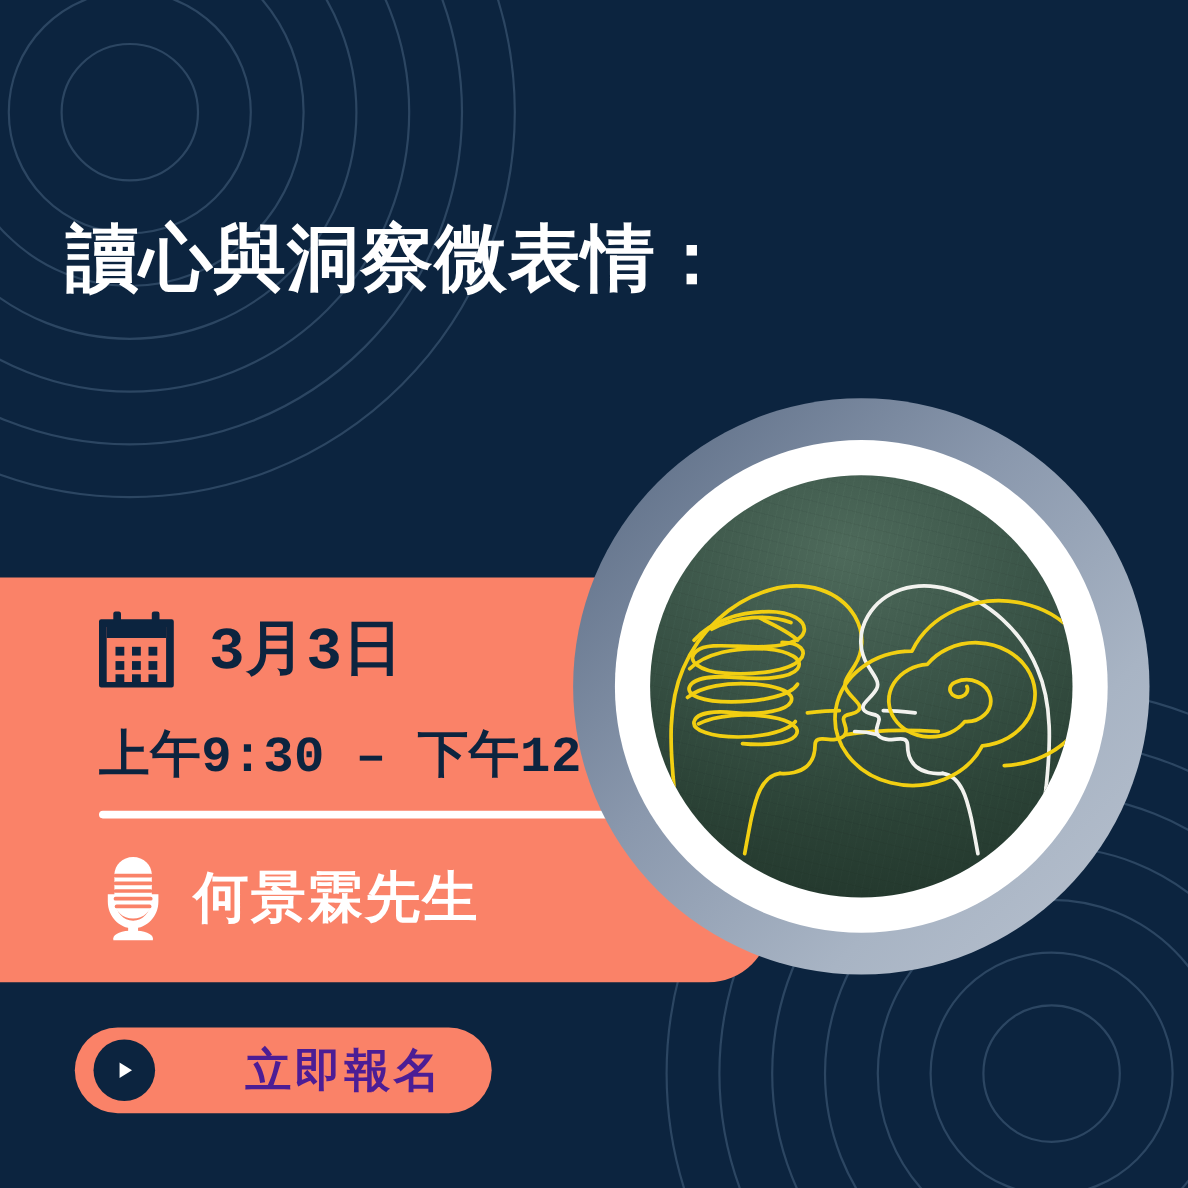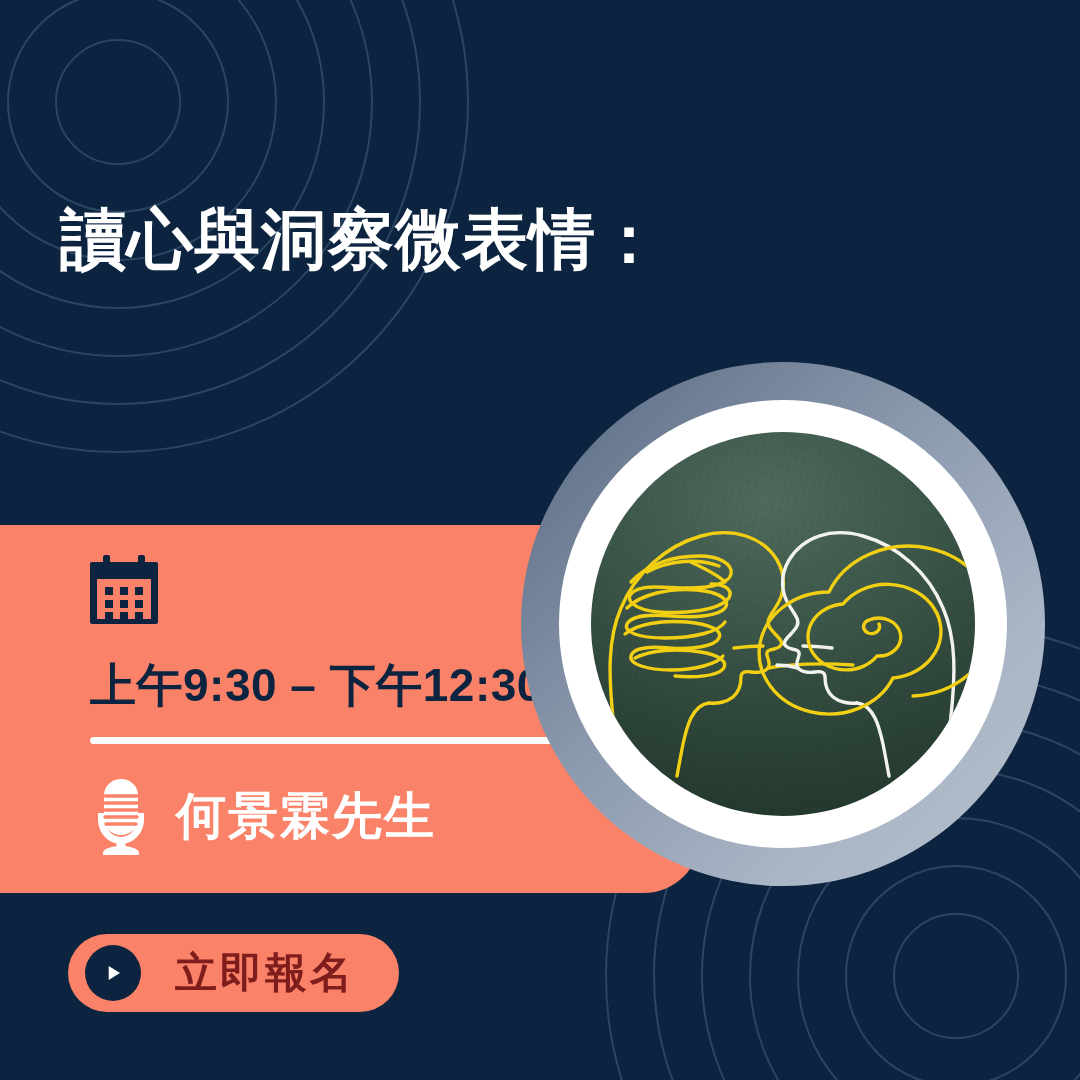--- a/index.html
+++ b/index.html
@@ -7,21 +7,21 @@
     margin: 0;
     padding: 0;
     background: #202020;
   }
   #poster {
     position: relative;
     width: 1080px;
     height: 1080px;
     overflow: hidden;
     background: #0c243f;
-    font-family: Liberation Sans, sans-serif;
+    font-family: Liberation Mono, monospace;
   }
 
   
   .rings {
     position: absolute;
     pointer-events: none;
   }
   .rings svg { display: block; }
   .rings-tl { left: -262px; top: -278px; }
   .rings-br { left: 576px;  top: 596px;  }
@@ -178,25 +178,26 @@
     height: 56px;
     flex: none;
     border-radius: 50%;
     background: #0c243f;
     display: flex;
     align-items: center;
     justify-content: center;
   }
   .play-badge svg { display: block; }
   .cta-label {
-    color: #7f1d1d;
+    color: #4c1d95;
     font-size: 42px;
     font-weight: 700;
     letter-spacing: 3px;
     white-space: nowrap;
+    margin-left: 48px;
   }
 </style>
 </head>
 <body>
 
 <div id="poster">
 
   <div class="rings rings-tl">
     <svg width="760" height="760" viewBox="0 0 760 760" aria-hidden="true">
       <g fill="none" stroke="#2c4662" stroke-width="2">
@@ -245,20 +246,21 @@
               <rect x="47" y="34" width="8" height="8"></rect>
               <rect x="17" y="47" width="8" height="8"></rect>
               <rect x="32" y="47" width="8" height="8"></rect>
               <rect x="47" y="47" width="8" height="8"></rect>
               <rect x="17" y="59" width="8" height="7"></rect>
               <rect x="32" y="59" width="8" height="7"></rect>
               <rect x="47" y="59" width="8" height="7"></rect>
             </g>
           </svg>
         </span>
+        <span class="date-text">3月3日</span>
       </div>
 
       <div class="time-text">上午9:30 – 下午12:30</div>
 
       <div class="divider"></div>
 
       <div class="speaker-row">
         <span class="mic-icon">
           <svg viewBox="0 0 58 78" width="58" height="78" aria-hidden="true">
             <g fill="#ffffff">

